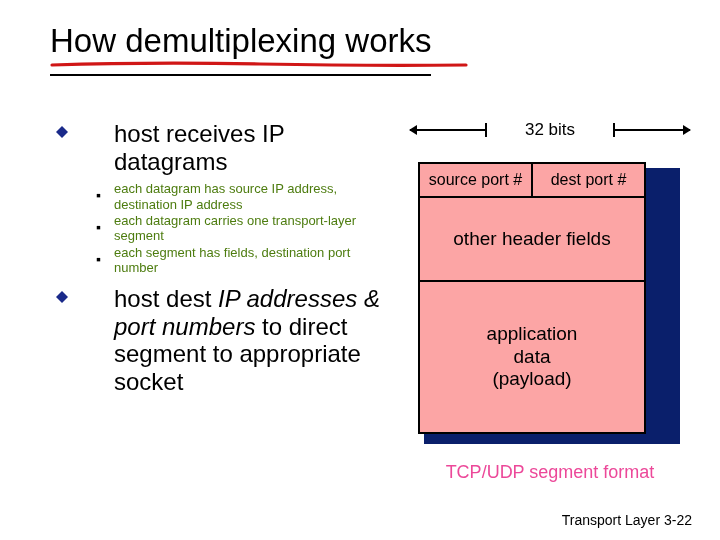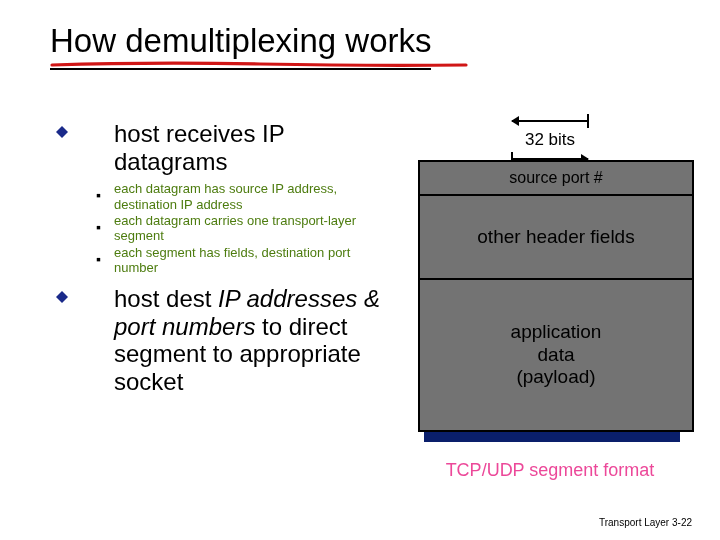--- a/index.html
+++ b/index.html
@@ -11,21 +11,21 @@
     position: relative;
     overflow: hidden;
   }
   .title {
     position: absolute;
     top: 22px;
     left: 50px;
     font-size: 33px;
     color: #000;
     border-bottom: 2px solid #000;
-    padding-bottom: 8px;
+    padding-bottom: 14px;
   }
   .underline-red {
     position: absolute;
     top: 61px;
     left: 50px;
     width: 420px;
     height: 10px;
   }
   .left-col {
     position: absolute;
@@ -76,24 +76,23 @@
 
   .diagram {
     position: absolute;
     top: 120px;
     left: 410px;
     width: 280px;
   }
   .bits-row {
     display: flex;
     align-items: center;
-    justify-content: flex-end;
+    justify-content: space-between;
     gap: 8px;
-    margin-bottom: 0;
-    flex-direction: column;
+    margin-bottom: 22px;
   }
   .bits-label {
     font-size: 17px;
     color: #000;
   }
   .arrow-line {
     position: relative;
     height: 2px;
     background: #000;
     width: 76px;
@@ -135,22 +134,22 @@
   }
   .shadow {
     position: absolute;
     top: 6px; left: 6px;
     width: 256px;
     height: 276px;
     background: #0a1f6b;
   }
   .box {
     position: relative;
-    width: 276px;
-    background: #737373;
+    width: 228px;
+    background: #fca5a5;
     border: 2px solid #000;
   }
   .row-ports {
     display: flex;
     height: 34px;
     border-bottom: 2px solid #000;
   }
   .cell {
     flex: 1;
     display: flex;
@@ -179,21 +178,21 @@
   .caption {
     text-align: center;
     font-size: 18px;
     margin-top: 28px;
     color: #ec4899;
   }
   .footer {
     position: absolute;
     bottom: 12px;
     right: 28px;
-    font-size: 10px;
+    font-size: 14px;
     color: #000;
   }
 </style>
 </head>
 <body>
 
 <div class="title">How demultiplexing works</div>
 
 <svg class="underline-red" viewBox="0 0 420 10" preserveAspectRatio="none">
   <path d="M2 4 Q 100 1 210 3 T 416 4" stroke="#d01616" stroke-width="3.2" fill="none" stroke-linecap="round"></path>
@@ -243,20 +242,21 @@
     <div class="arrow-line right"></div>
     <div class="bits-label">32 bits</div>
     <div class="arrow-line left"></div>
   </div>
 
   <div class="segment-box">
     <div class="shadow"></div>
     <div class="box">
       <div class="row-ports">
         <div class="cell">source port #</div>
+        <div class="cell">dest port #</div>
       </div>
       <div class="row-other">other header fields</div>
       <div class="row-payload">application<br>data<br>(payload)</div>
     </div>
   </div>
 
   <div class="caption">TCP/UDP segment format</div>
 </div>
 
 <div class="footer">

